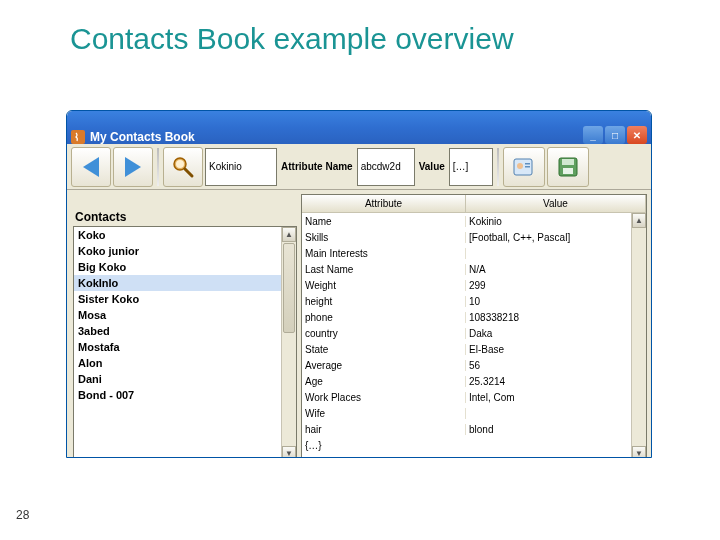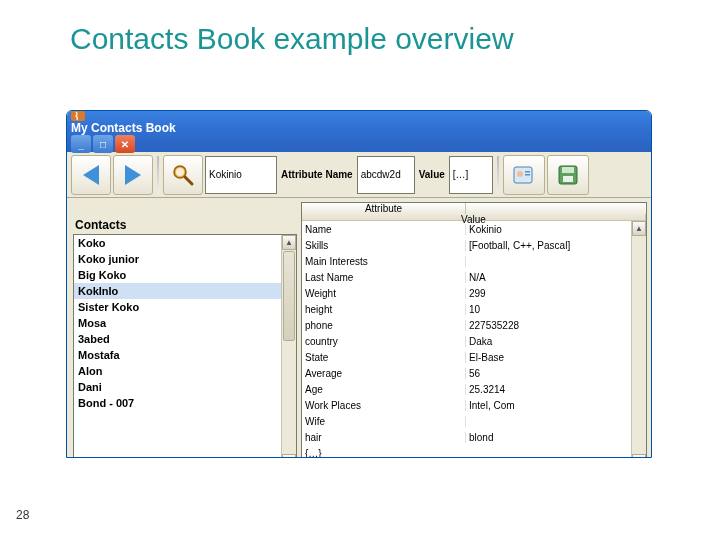--- a/index.html
+++ b/index.html
@@ -1,20 +1,20 @@
 <!DOCTYPE html>
 <html><head>
 <meta charset="utf-8">
 <style>
   * { box-sizing: border-box; margin: 0; padding: 0; }
   body { width: 720px; height: 540px; background: #fff; font-family: Tahoma, Arial, sans-serif; position: relative; }
   .slide-title { color: #1a9494; font-size: 30px; font-weight: normal; position: absolute; top: 22px; left: 70px; font-family: Arial, sans-serif; }
   .slide-number { position: absolute; bottom: 18px; left: 16px; font-size: 12px; color: #333; margin-top: 39px; }
   .window { position: absolute; top: 110px; left: 66px; width: 586px; height: 348px; border: 1px solid #0054a6; border-radius: 6px 6px 0 0; overflow: hidden; background: #ece9d8; }
-  .titlebar { height: 41px; background: linear-gradient(to bottom, #3a81e0 0%, #2f6ed0 50%, #2a62c0 100%); display: flex; align-items: flex-start; padding: 0 4px; border-radius: 5px 5px 0 0; flex-direction: column; }
+  .titlebar { height: 33px; background: linear-gradient(to bottom, #3a81e0 0%, #2f6ed0 50%, #2a62c0 100%); display: flex; align-items: flex-end; padding: 0 4px; border-radius: 5px 5px 0 0; }
   .titlebar-icon { width: 14px; height: 14px; background: #d97a2a; border-radius: 2px; margin-right: 5px; display: flex; align-items: center; justify-content: center; }
   .titlebar-icon svg { width: 10px; height: 10px; }
   .titlebar-text { color: #fff; font-size: 12px; font-weight: bold; flex: 1; }
   .win-btns { display: flex; gap: 2px; }
   .win-btn { width: 20px; height: 18px; border-radius: 3px; display: flex; align-items: center; justify-content: center; font-size: 10px; font-weight: bold; color: #fff; }
   .win-btn.min { background: linear-gradient(#6fa6e6,#3a7ad0); }
   .win-btn.max { background: linear-gradient(#6fa6e6,#3a7ad0); }
   .win-btn.close { background: linear-gradient(#f08060,#d84820); }
   .toolbar { height: 46px; background: #ece9d8; border-bottom: 1px solid #aca899; display: flex; align-items: center; padding: 3px 4px; gap: 2px; }
   .nav-btn { width: 40px; height: 40px; background: linear-gradient(#fff,#e8e4d4); border: 1px solid #b8b090; border-radius: 3px; display: flex; align-items: center; justify-content: center; }
@@ -33,21 +33,21 @@
   .left-pane { width: 232px; padding: 4px 2px 4px 6px; display: flex; flex-direction: column; }
   .contacts-header { font-size: 12px; font-weight: bold; margin: 16px 0 2px 2px; }
   .contact-list { flex: 1; background: #fff; border: 1px solid #7a7a6a; overflow: hidden; position: relative; font-size: 11px; }
   .contact-item { padding: 2px 4px; border-bottom: 0; cursor: default; font-weight: bold; }
   .contact-item.selected { background: #cfe0f5; }
   .scroll-v { position: absolute; right: 0; top: 0; bottom: 0; width: 15px; background: #ece9d8; border-left: 1px solid #c8c4b4; }
   .scroll-btn { height: 15px; background: linear-gradient(#fafaf6,#d8d4c4); border: 1px solid #b0ac98; display: flex; align-items: center; justify-content: center; font-size: 8px; color: #555; }
   .scroll-thumb { position: absolute; left: 1px; right: 1px; top: 16px; height: 90px; background: linear-gradient(#e8e4d4,#d4d0bc); border: 1px solid #b0ac98; border-radius: 2px; }
   .right-pane { flex: 1; padding: 4px 4px 4px 2px; display: flex; flex-direction: column; }
   .attr-table { flex: 1; background: #fff; border: 1px solid #7a7a6a; font-size: 10px; position: relative; overflow: hidden; }
-  .tbl-head { display: flex; height: 18px; background: linear-gradient(#fefefe,#e4e0cc); border-bottom: 1px solid #c8c4b0; flex-direction: column; }
+  .tbl-head { display: flex; height: 18px; background: linear-gradient(#fefefe,#e4e0cc); border-bottom: 1px solid #c8c4b0; }
   .th { border-right: 1px solid #c8c4b0; display: flex; align-items: center; justify-content: center; font-size: 10px; }
   .th.c1 { width: 164px; }
   .th.c2 { flex: 1; }
   .tbl-body { }
   .tr { display: flex; height: 16px; align-items: center; }
   .td { padding: 0 3px; overflow: hidden; white-space: nowrap; }
   .td.c1 { width: 164px; border-right: 1px solid #e4e0d0; }
   .td.c2 { flex: 1; }
   .right-scroll { position: absolute; right: 0; top: 18px; bottom: 0; width: 15px; background: #ece9d8; border-left: 1px solid #c8c4b4; }
 </style>
@@ -159,21 +159,21 @@
             <div class="tr">
               <div class="td c1">Weight</div>
               <div class="td c2">299</div>
             </div>
             <div class="tr">
               <div class="td c1">height</div>
               <div class="td c2">10</div>
             </div>
             <div class="tr">
               <div class="td c1">phone</div>
-              <div class="td c2">227535228</div>
+              <div class="td c2">108338218</div>
             </div>
             <div class="tr">
               <div class="td c1">country</div>
               <div class="td c2">Daka</div>
             </div>
             <div class="tr">
               <div class="td c1">State</div>
               <div class="td c2">El-Base</div>
             </div>
             <div class="tr">

